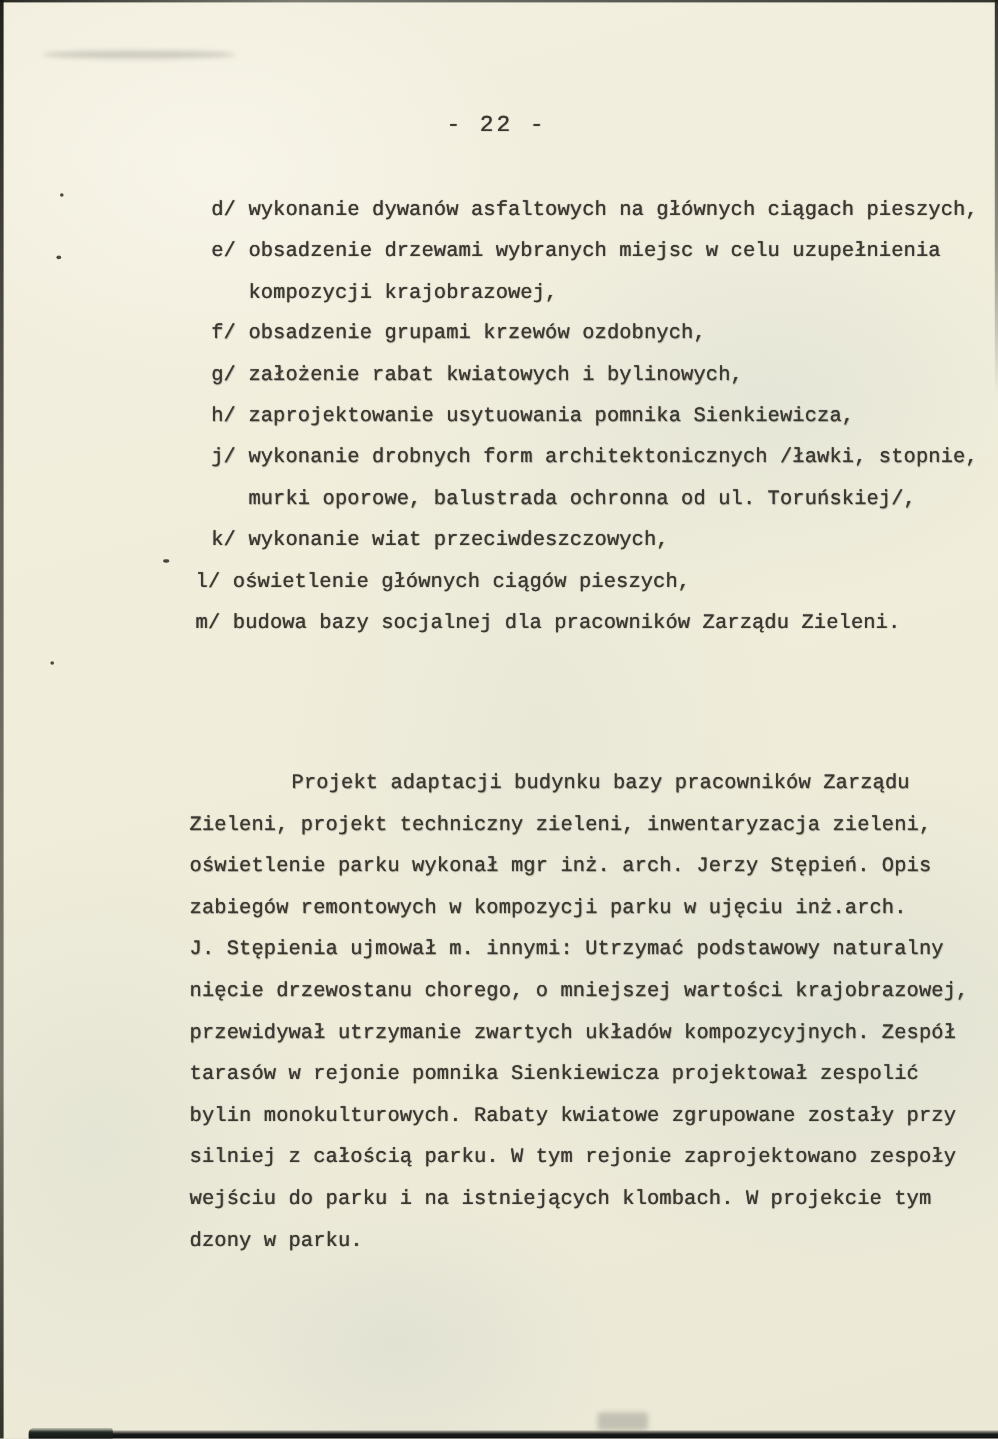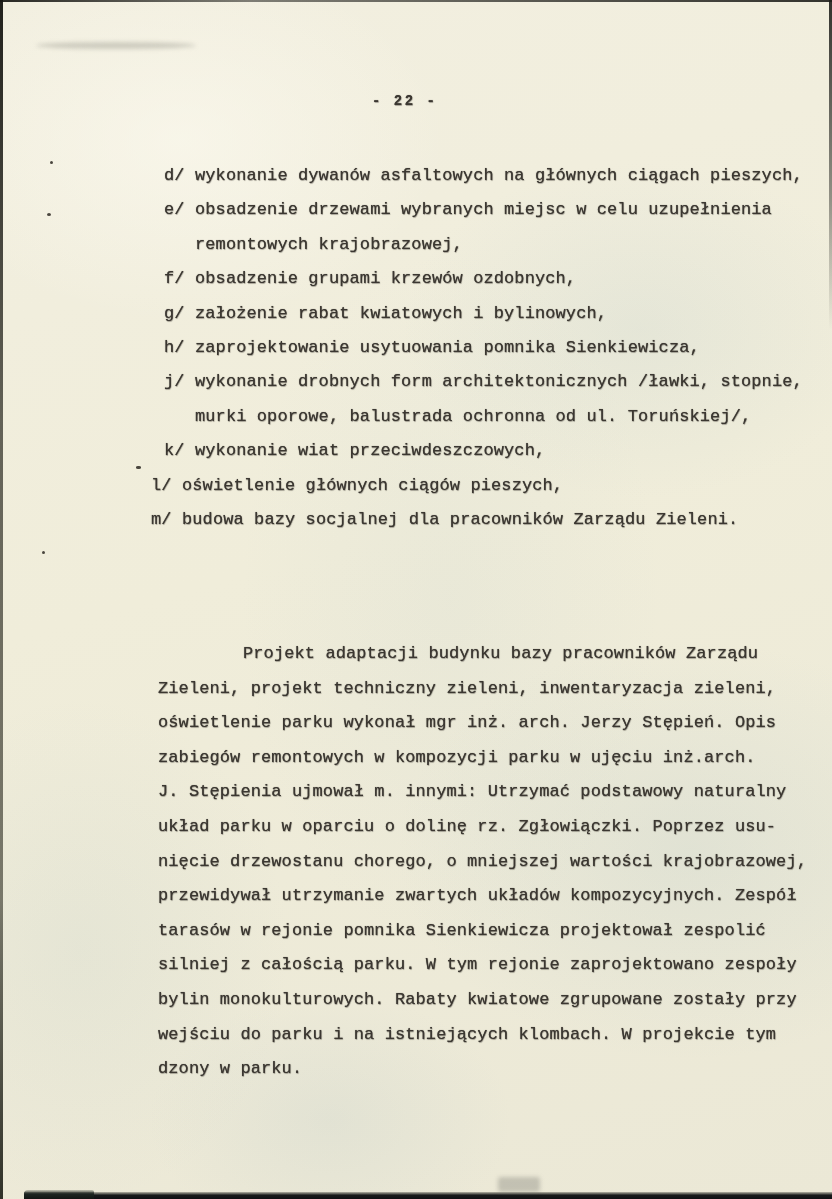--- a/index.html
+++ b/index.html
@@ -16,23 +16,23 @@
     font-family:"Liberation Mono","DejaVu Sans Mono",monospace;
     color:#3b3731;
   }
   .typed {
     font-size:17px;
     letter-spacing:0.1px;
     text-shadow: 0 0 0.8px rgba(59,55,49,0.85), 0.5px 0.5px 0.7px rgba(59,55,49,0.35);
   }
   .page-number {
     position:absolute; left:372px; top:93px;
-    font-size:14px; font-weight:bold; letter-spacing:2.5px;
+    font-size:19px; font-weight:normal; letter-spacing:2.5px;
   }
-  .list { position:absolute; left:164px; top:159px; line-height:34.4px; }
+  .list { position:absolute; left:176px; top:159px; line-height:34.4px; }
   .list .line { white-space:nowrap; }
   .list .line:nth-child(n+10) { margin-left:-13px; }
   .marker { display:inline-block; width:31px; }
   .para { position:absolute; left:158px; top:589px; line-height:34.6px; }
   .para .pline { white-space:nowrap; }
   .para .pline.indent { padding-left:85px;margin-top:48px; }
 
   
   .edge-top {
     position:absolute; top:0; left:0; width:832px; height:2px;
@@ -84,40 +84,39 @@
   <div class="speck s1"></div>
   <div class="speck s2"></div>
   <div class="speck s3"></div>
   <div class="speck s4"></div>
 
   <div class="page-number typed">- 22 -</div>
 
   <div class="list typed">
     <div class="line"><span class="marker">d/</span><span>wykonanie dywanów asfaltowych na głównych ciągach pieszych,</span></div>
     <div class="line"><span class="marker">e/</span><span>obsadzenie drzewami wybranych miejsc w celu uzupełnienia</span></div>
-    <div class="line"><span class="marker"></span><span>remontowych krajobrazowej,</span></div>
+    <div class="line"><span class="marker"></span><span>kompozycji krajobrazowej,</span></div>
     <div class="line"><span class="marker">f/</span><span>obsadzenie grupami krzewów ozdobnych,</span></div>
     <div class="line"><span class="marker">g/</span><span>założenie rabat kwiatowych i bylinowych,</span></div>
     <div class="line"><span class="marker">h/</span><span>zaprojektowanie usytuowania pomnika Sienkiewicza,</span></div>
     <div class="line"><span class="marker">j/</span><span>wykonanie drobnych form architektonicznych /ławki, stopnie,</span></div>
     <div class="line"><span class="marker"></span><span>murki oporowe, balustrada ochronna od ul. Toruńskiej/,</span></div>
     <div class="line"><span class="marker">k/</span><span>wykonanie wiat przeciwdeszczowych,</span></div>
     <div class="line"><span class="marker">l/</span><span>oświetlenie głównych ciągów pieszych,</span></div>
     <div class="line"><span class="marker">m/</span><span>budowa bazy socjalnej dla pracowników Zarządu Zieleni.</span></div>
   </div>
 
   <div class="para typed">
     <div class="pline indent">Projekt adaptacji budynku bazy pracowników Zarządu</div>
     <div class="pline">Zieleni, projekt techniczny zieleni, inwentaryzacja zieleni,</div>
     <div class="pline">oświetlenie parku wykonał mgr inż. arch. Jerzy Stępień. Opis</div>
     <div class="pline">zabiegów remontowych w kompozycji parku w ujęciu inż.arch.</div>
     <div class="pline">J. Stępienia ujmował m. innymi: Utrzymać podstawowy naturalny</div>
-    <div class="pline">układ parku w oparciu o dolinę rz. Zgłowiączki. Poprzez usu-</div>
     <div class="pline">nięcie drzewostanu chorego, o mniejszej wartości krajobrazowej,</div>
     <div class="pline">przewidywał utrzymanie zwartych układów kompozycyjnych. Zespół</div>
     <div class="pline">tarasów w rejonie pomnika Sienkiewicza projektował zespolić</div>
+    <div class="pline">bylin monokulturowych. Rabaty kwiatowe zgrupowane zostały przy</div>
     <div class="pline">silniej z całością parku. W tym rejonie zaprojektowano zespoły</div>
-    <div class="pline">bylin monokulturowych. Rabaty kwiatowe zgrupowane zostały przy</div>
     <div class="pline">wejściu do parku i na istniejących klombach. W projekcie tym</div>
     <div class="pline">dzony w parku.</div>
   </div>
 
 </div>
 
 </body></html>

